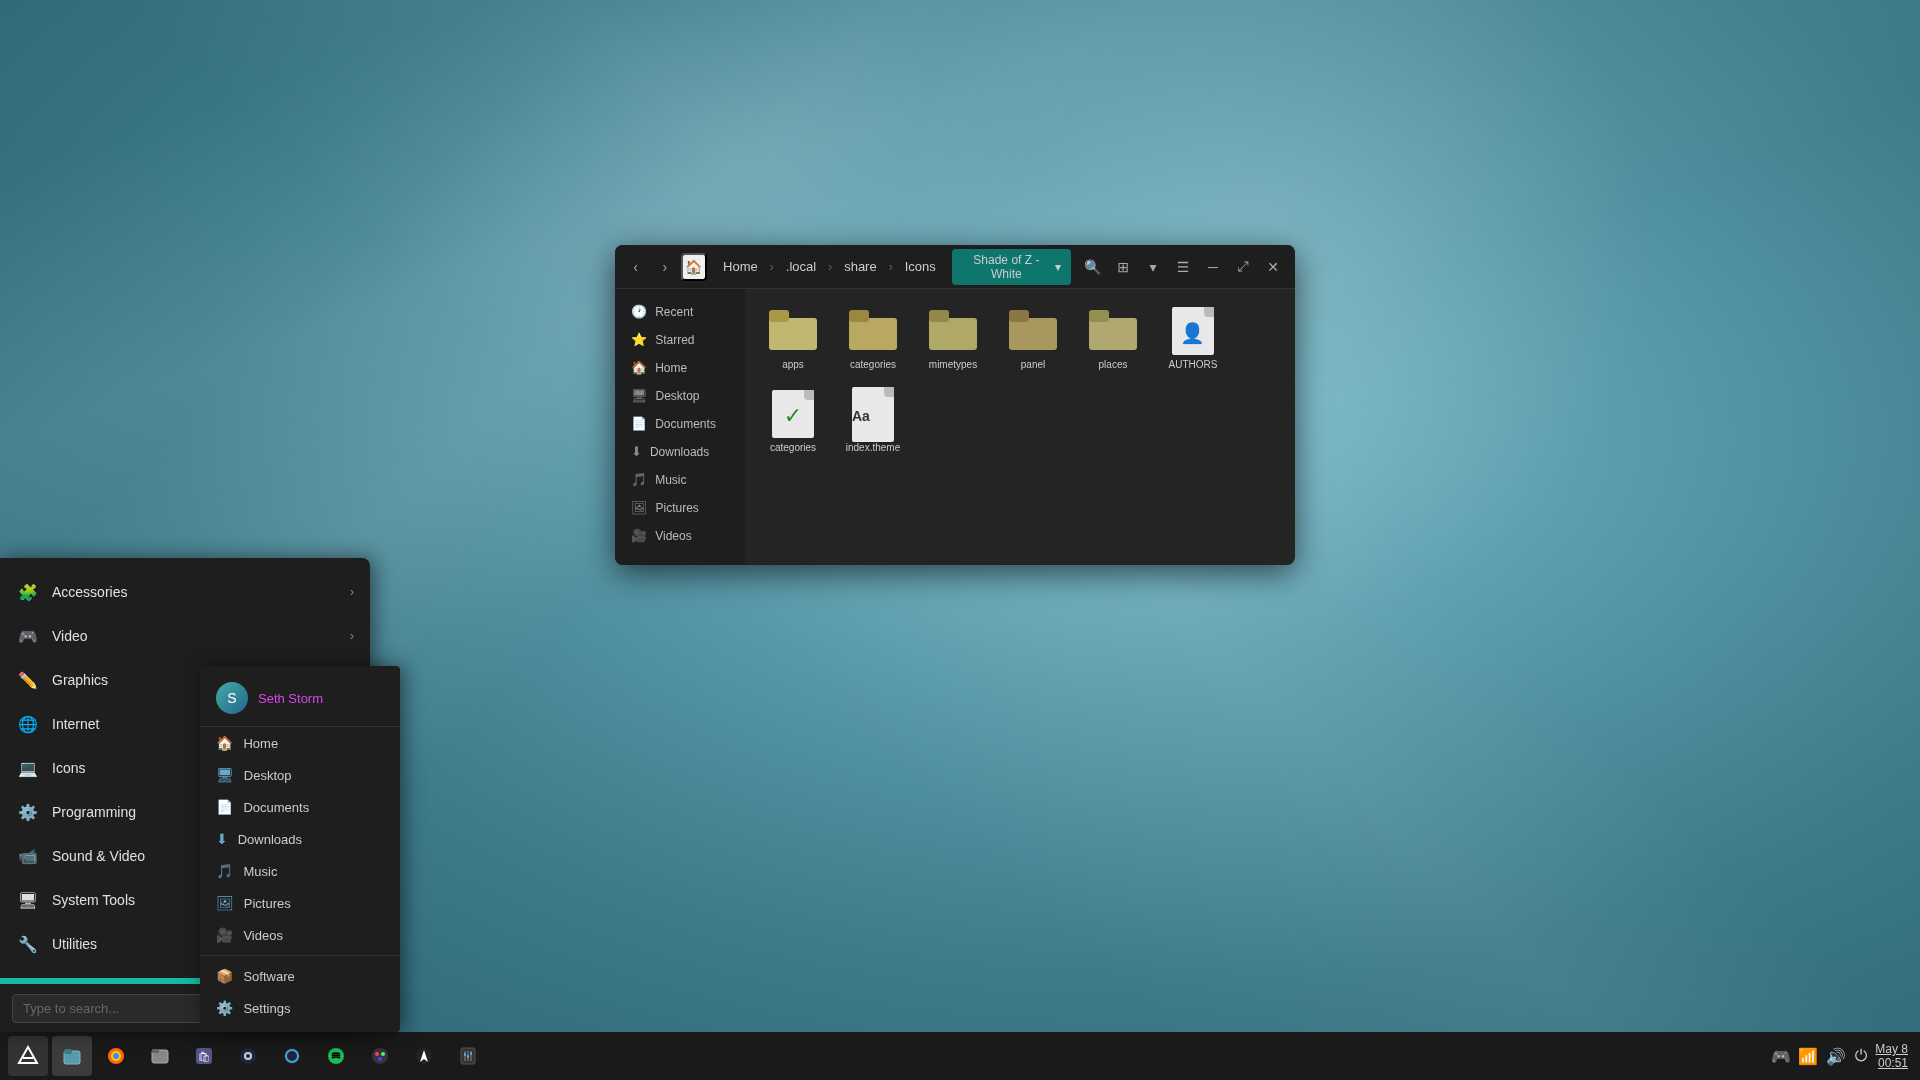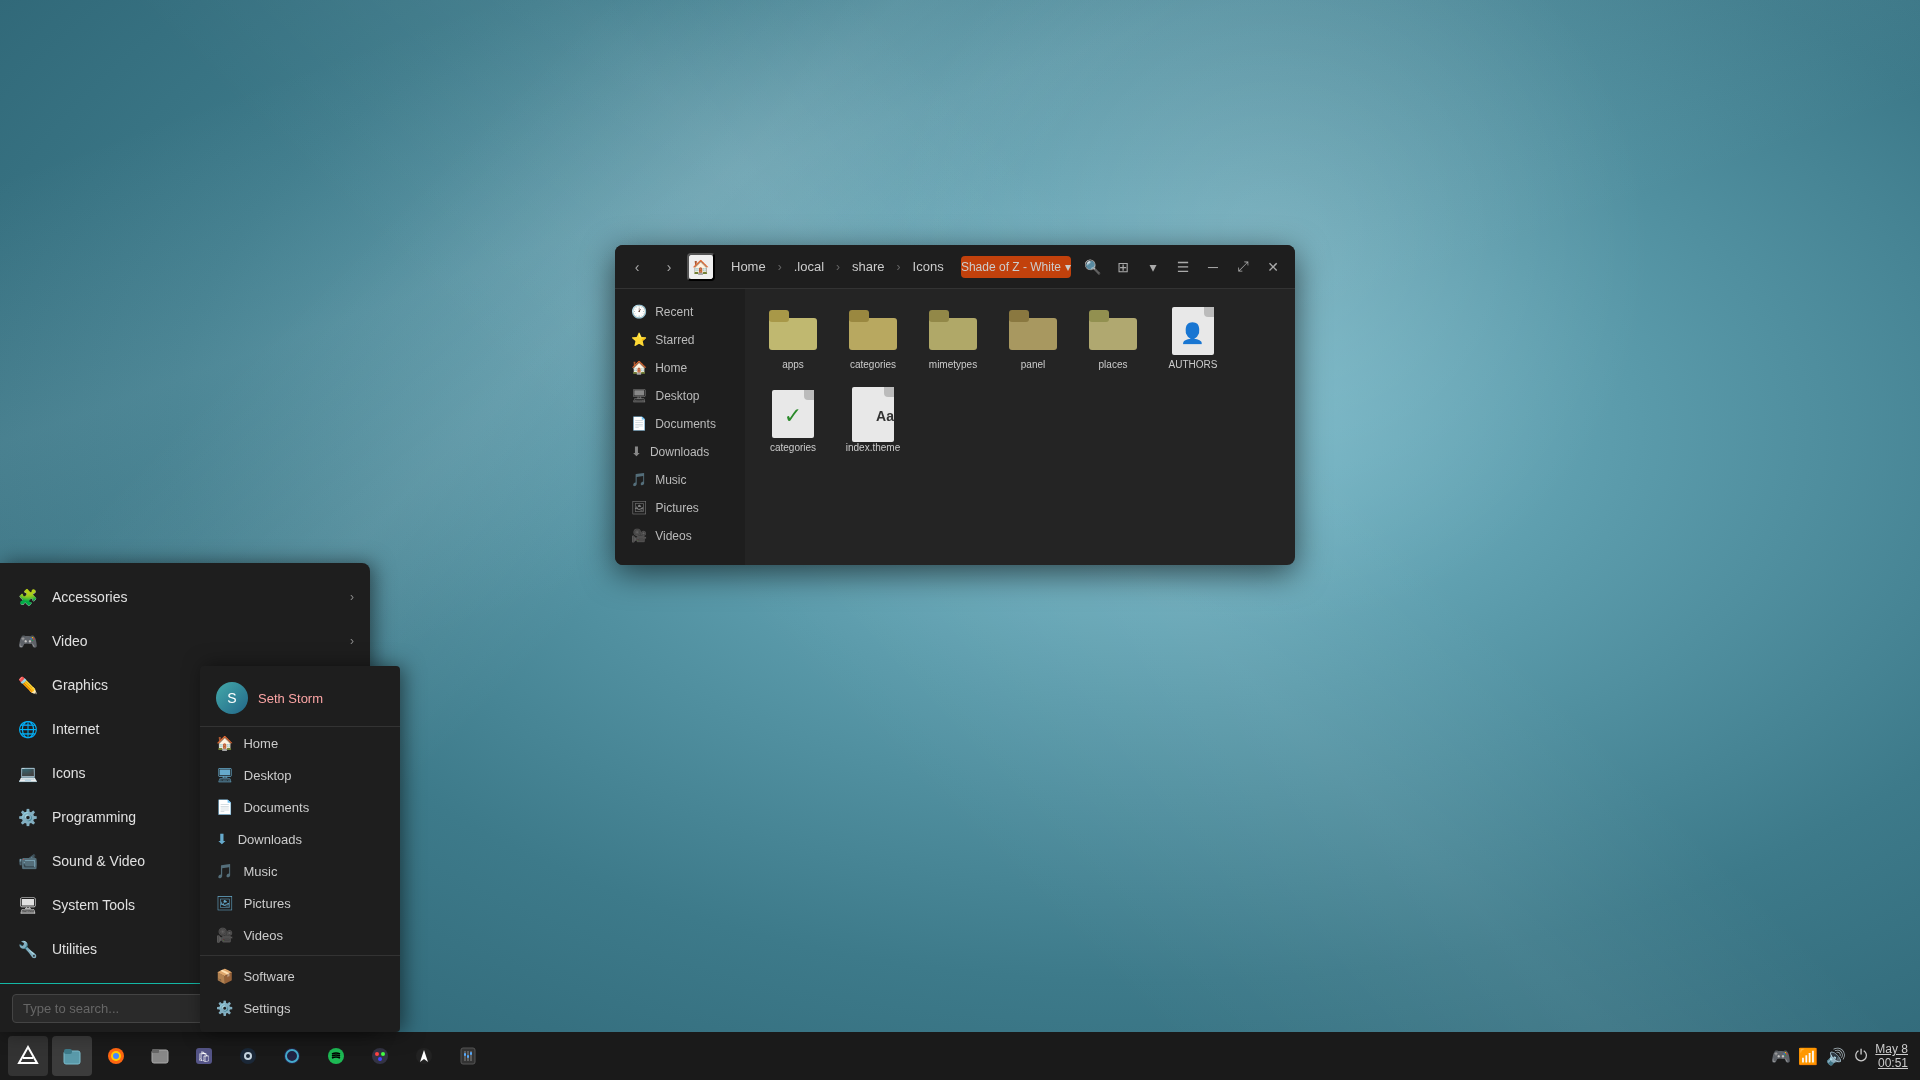--- a/index.html
+++ b/index.html
@@ -122,21 +122,21 @@
       justify-content: center;
       font-size: 16px;
       flex-shrink: 0;
     }
     .app-menu-item .item-label { flex: 1; }
     .app-menu-item .item-arrow {
       font-size: 12px;
       color: #888;
     }
     .app-menu-bottom {
-      border-top: 1px solid #14b8a6;
+      border-top: 6px solid #14b8a6;
       padding: 8px 12px;
       display: flex;
       align-items: center;
       gap: 8px;
     }
     .search-box {
       flex: 1;
       background: #2a2a2a;
       border: 1px solid #444;
       border-radius: 4px;
@@ -183,21 +183,21 @@
       width: 32px;
       height: 32px;
       border-radius: 50%;
       background: linear-gradient(135deg, #4aa, #268);
       display: flex;
       align-items: center;
       justify-content: center;
       color: white;
       font-size: 14px;
     }
-    .user-name { color: #fca5a5; font-size: 13px; font-weight: 500; }
+    .user-name { color: #d946ef; font-size: 13px; font-weight: 500; }
     .submenu-divider { height: 1px; background: #333; margin: 4px 0; }
     .submenu-item {
       display: flex;
       align-items: center;
       padding: 8px 16px;
       cursor: pointer;
       color: #ccc;
       font-size: 13px;
       gap: 10px;
     }
@@ -261,24 +261,24 @@
     }
     .fm-breadcrumb-item {
       color: #ccc;
       font-size: 13px;
       padding: 4px 8px;
       border-radius: 4px;
       cursor: pointer;
     }
     .fm-breadcrumb-sep { color: #666; font-size: 12px; }
     .fm-theme-btn {
-      background: #c2410c;
+      background: #0f766e;
       border: none;
       border-radius: 4px;
-      padding: 4px 0;
+      padding: 4px 10px;
       color: #ccc;
       font-size: 12px;
       cursor: pointer;
       display: flex;
       align-items: center;
       gap: 4px;
     }
     .fm-actions {
       display: flex;
       align-items: center;
@@ -398,21 +398,21 @@
 
     
     .theme-icon-wrapper {
       width: 42px;
       height: 55px;
       background: #e8e8e8;
       border-radius: 2px 8px 2px 2px;
       position: relative;
       display: flex;
       align-items: center;
-      justify-content: flex-end;
+      justify-content: flex-start;
     }
     .theme-icon-wrapper::before {
       content: '';
       position: absolute;
       top: 0;
       right: 0;
       width: 10px;
       height: 10px;
       background: #bbb;
       border-radius: 0 0 0 4px;

